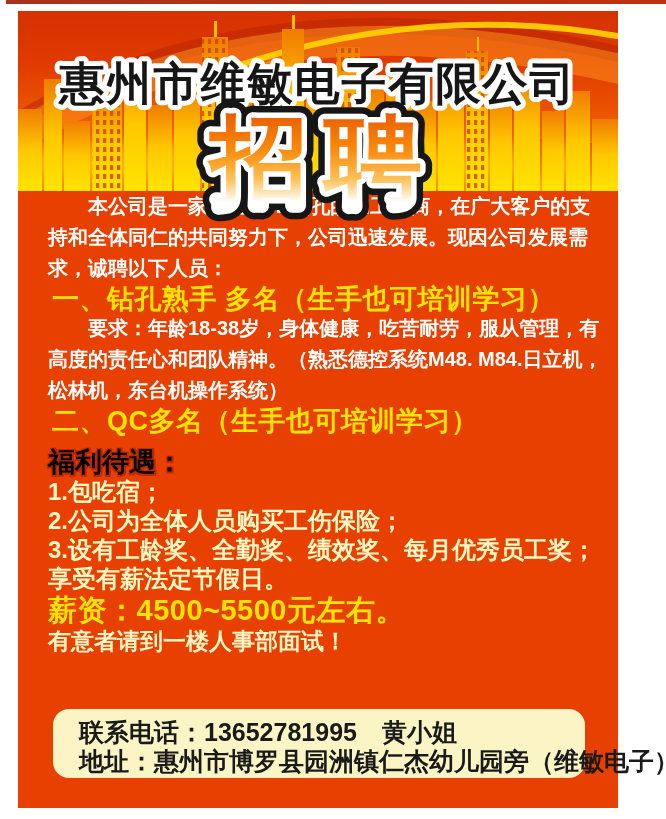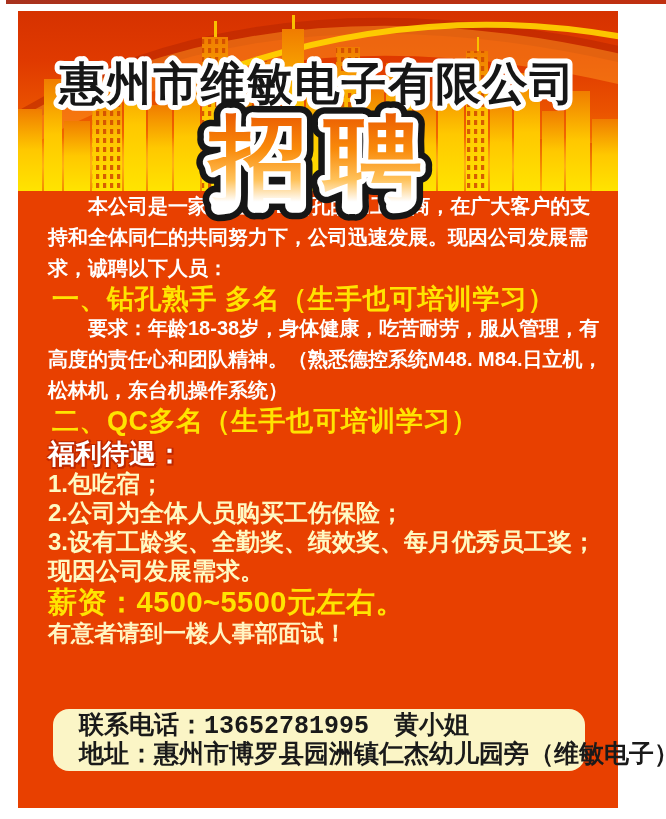--- a/index.html
+++ b/index.html
@@ -41,32 +41,32 @@
   .content {
     position:absolute; left:30px; top:180px; width:556px;
     font-weight:bold;
   }
   .para { color:#ffffff; font-size:20px; line-height:31px; margin:0; }
   .indent { text-indent:2em; }
   .job-heading {
     color:#ffe400; font-size:27px; line-height:27px; margin:2px 0 0 4px; letter-spacing:0.5px;
   }
   .welfare-heading {
-    color:#ffffff; font-size:27px; line-height:30px; margin:4px 0 0 0;
+    color:#000000; font-size:27px; line-height:30px; margin:12px 0 0 0;
     text-shadow:2px 2px 0 #be2800, -1px -1px 0 #be2800, 2px -1px 0 #be2800, -1px 2px 0 #be2800;
   }
   .welfare-item { color:#fef9c3; font-size:24px; line-height:29px; }
   .salary { color:#ffe400; font-size:29px; line-height:32px; margin-top:1px; letter-spacing:0.5px; }
   .note { color:#fff5c2; font-size:23px; line-height:26px; margin-top:2px; }
   
   .contact-box {
-    position:absolute; left:35px; top:698px; width:532px; height:62px;
+    position:absolute; left:35px; top:698px; width:532px; height:69px;
     background:#fbf5c6; border-radius:16px;
-    box-sizing:border-box; padding:3px 0 0 26px;
-    color:#1a1a1a; font-weight:bold;font-family:Liberation Mono, monospace;
+    box-sizing:border-box; padding:9px 0 0 26px;
+    color:#1a1a1a; font-weight:bold;
   }
   .contact-line { font-size:25px; line-height:29px; white-space:nowrap; }
 </style>
 </head>
 <body>
 
 <div class="top-strip"></div>
 
 <div class="poster">
 
@@ -172,21 +172,21 @@
 
     <h2 class="job-heading">一、钻孔熟手 多名（生手也可培训学习）</h2>
     <p class="para indent">要求：年龄18-38岁，身体健康，吃苦耐劳，服从管理，有高度的责任心和团队精神。（熟悉德控系统M48. M84.日立机，松林机，东台机操作系统）</p>
 
     <h2 class="job-heading">二、QC多名（生手也可培训学习）</h2>
 
     <h2 class="welfare-heading">福利待遇：</h2>
     <div class="welfare-item">1.包吃宿；</div>
     <div class="welfare-item">2.公司为全体人员购买工伤保险；</div>
     <div class="welfare-item">3.设有工龄奖、全勤奖、绩效奖、每月优秀员工奖；</div>
-    <div class="welfare-item">现因公司发展需求。</div>
+    <div class="welfare-item">享受有薪法定节假日。</div>
 
     <div class="salary">薪资：4500~5500元左右。</div>
     <div class="note">有意者请到一楼人事部面试！</div>
   </div>
 
   <div class="contact-box">
     <div class="contact-line">联系电话：13652781995　黄小姐</div>
     <div class="contact-line">地址：惠州市博罗县园洲镇仁杰幼儿园旁（维敏电子）</div>
   </div>
 

